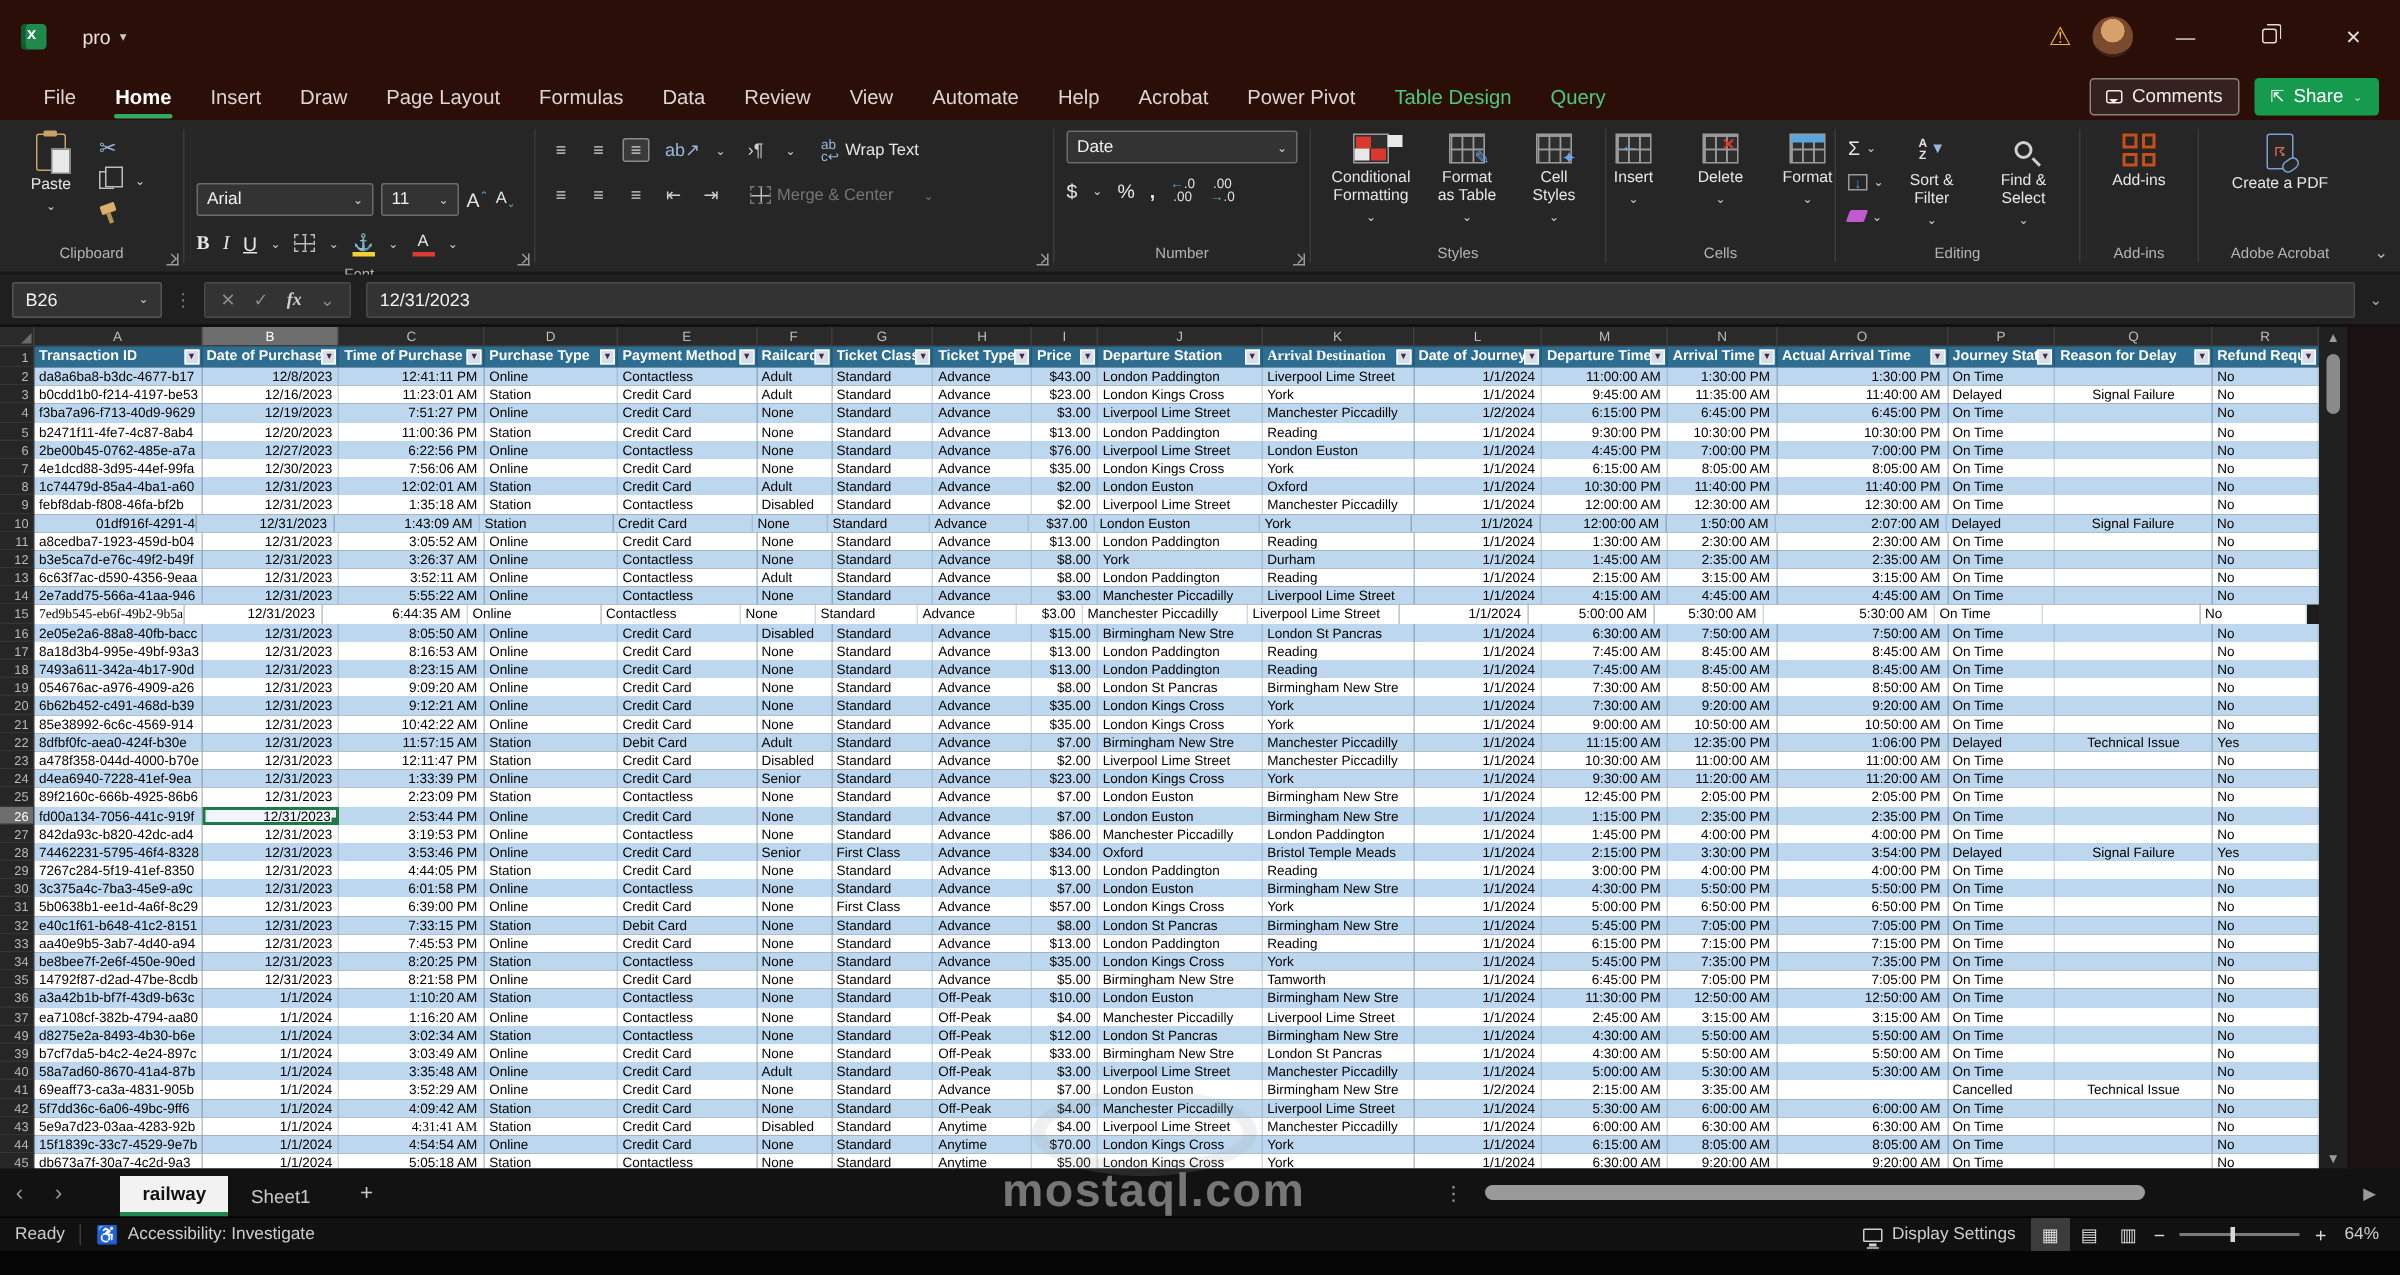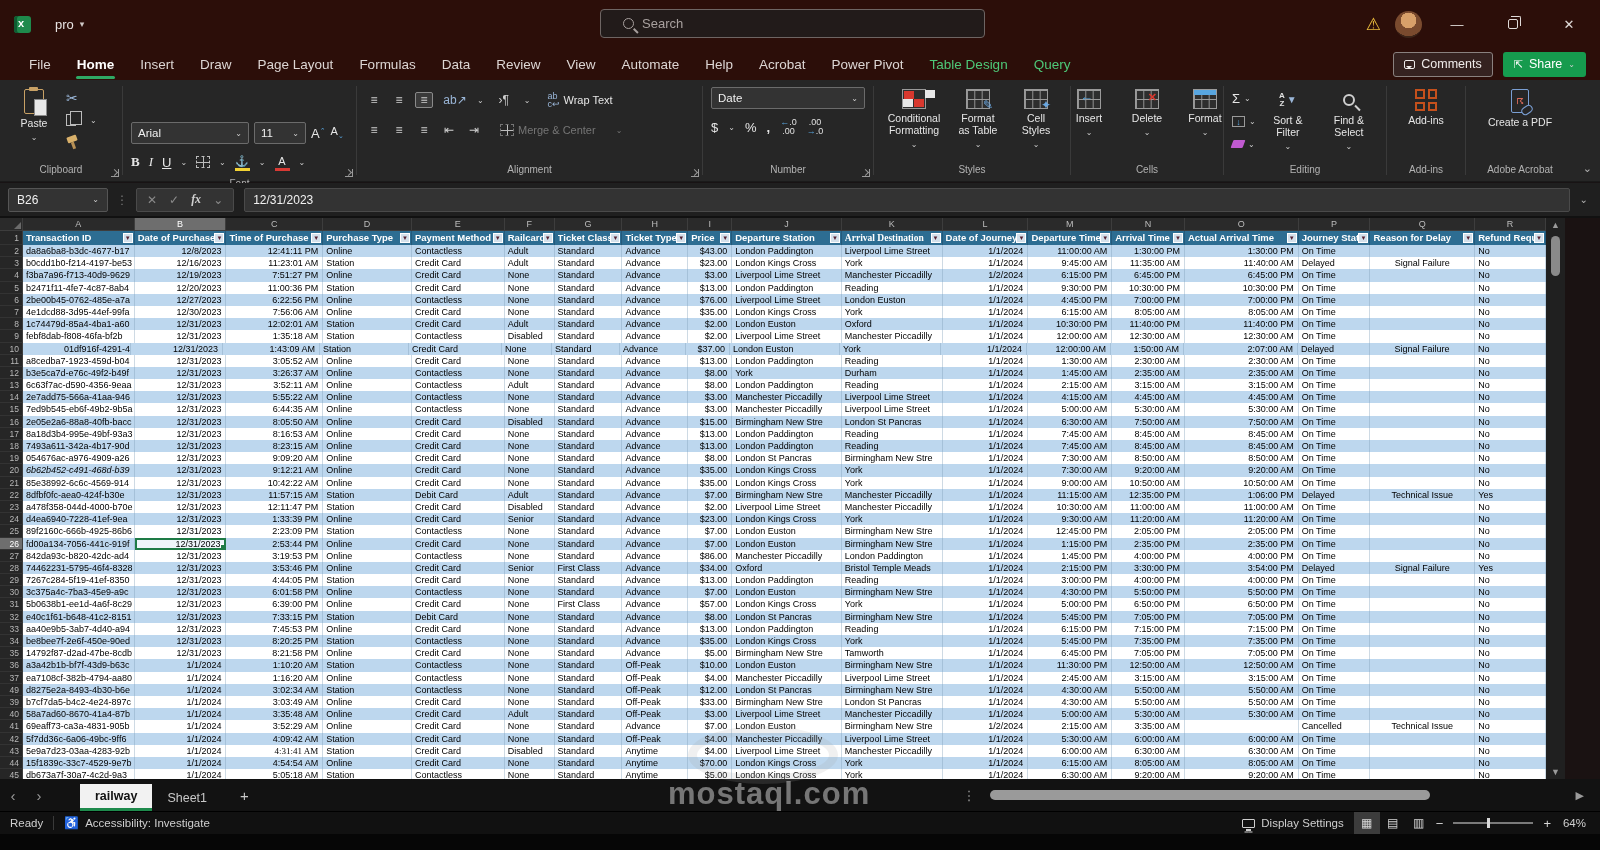--- a/index.html
+++ b/index.html
@@ -181,24 +181,20 @@
 <body>
 
 <div class="titlebar">
   <div class="xl-icon">
       <span>x</span>
     </div>
   <div class="doc-title">
     <span>pro</span>
       <span class="chev">▾</span>
   </div>
-  <div class="searchbox">
-    <span class="mag"></span>
-    <span>Search</span>
-  </div>
   <div class="tb-right">
     <span class="warn">⚠</span>
     <div class="avatar"></div>
     <div class="winbtn">―</div>
     <div class="winbtn">
         <span class="restore-ic"></span>
       </div>
     <div class="winbtn">✕</div>
   </div>
 </div>
@@ -314,21 +310,20 @@
         <span class="al-ic">≡</span>
         <span class="al-ic">⇤</span>
         <span class="al-ic">⇥</span>
         <span class="smallbtn dis" style="margin-left:10px;">
           <span class="border-ic"></span>
           <span>Merge &amp; Center</span>
           <span class="chevd" style="margin-left:16px;">⌄</span>
         </span>
       </div>
     </div>
-    <div class="rlabel">Alignment</div>
     <span class="launcher"></span>
   </div>
   <div class="rsep"></div>
 
   <div class="rgroup" style="width:170px;">
     <div class="rcontent" style="flex-direction:column; gap:5px; align-items:stretch;">
       <div class="combo">
           <span>Date</span>
           <span class="cchev">⌄</span>
         </div>
@@ -843,21 +838,21 @@
         <div class="cell ar band" style="width: 86px;">1/1/2024</div>
         <div class="cell ar band" style="width: 84px;">4:15:00 AM</div>
         <div class="cell ar band" style="width: 73px;">4:45:00 AM</div>
         <div class="cell ar band" style="width: 114px;">4:45:00 AM</div>
         <div class="cell al band" style="width: 72px;">On Time</div>
         <div class="cell ac band" style="width: 105px;"></div>
         <div class="cell al band" style="width: 71px;">No</div>
       </div>
       <div class="grow">
         <div class="gut">15</div>
-        <div class="cell al" style="width: 112px;">7ed9b545-eb6f-49b2-9b5a</div>
+        <div class="cell al" style="width: 100px; font-family: Liberation Serif, serif;">7ed9b545-eb6f-49b2-9b5a</div>
         <div class="cell ar" style="width: 92px;">12/31/2023</div>
         <div class="cell ar" style="width: 97px;">6:44:35 AM</div>
         <div class="cell al" style="width: 89px;">Online</div>
         <div class="cell al" style="width: 93px;">Contactless</div>
         <div class="cell al" style="width: 50px;">None</div>
         <div class="cell al" style="width: 68px;">Standard</div>
         <div class="cell al" style="width: 66px;">Advance</div>
         <div class="cell ar" style="width: 44px;">$3.00</div>
         <div class="cell al" style="width: 110px;">Manchester Piccadilly</div>
         <div class="cell al" style="width: 101px;">Liverpool Lime Street</div>
@@ -948,21 +943,21 @@
         <div class="cell ar" style="width: 86px;">1/1/2024</div>
         <div class="cell ar" style="width: 84px;">7:30:00 AM</div>
         <div class="cell ar" style="width: 73px;">8:50:00 AM</div>
         <div class="cell ar" style="width: 114px;">8:50:00 AM</div>
         <div class="cell al" style="width: 72px;">On Time</div>
         <div class="cell ac" style="width: 105px;"></div>
         <div class="cell al" style="width: 71px;">No</div>
       </div>
       <div class="grow">
         <div class="gut">20</div>
-        <div class="cell al band" style="width: 112px; font-style: italic;">6b62b452-c491-468d-b39</div>
+        <div class="cell al band" style="width: 112px;">6b62b452-c491-468d-b39</div>
         <div class="cell ar band" style="width: 92px;">12/31/2023</div>
         <div class="cell ar band" style="width: 97px;">9:12:21 AM</div>
         <div class="cell al band" style="width: 89px;">Online</div>
         <div class="cell al band" style="width: 93px;">Credit Card</div>
         <div class="cell al band" style="width: 50px;">None</div>
         <div class="cell al band" style="width: 68px;">Standard</div>
         <div class="cell al band" style="width: 66px;">Advance</div>
         <div class="cell ar band" style="width: 44px;">$35.00</div>
         <div class="cell al band" style="width: 110px;">London Kings Cross</div>
         <div class="cell al band" style="width: 101px;">York</div>

